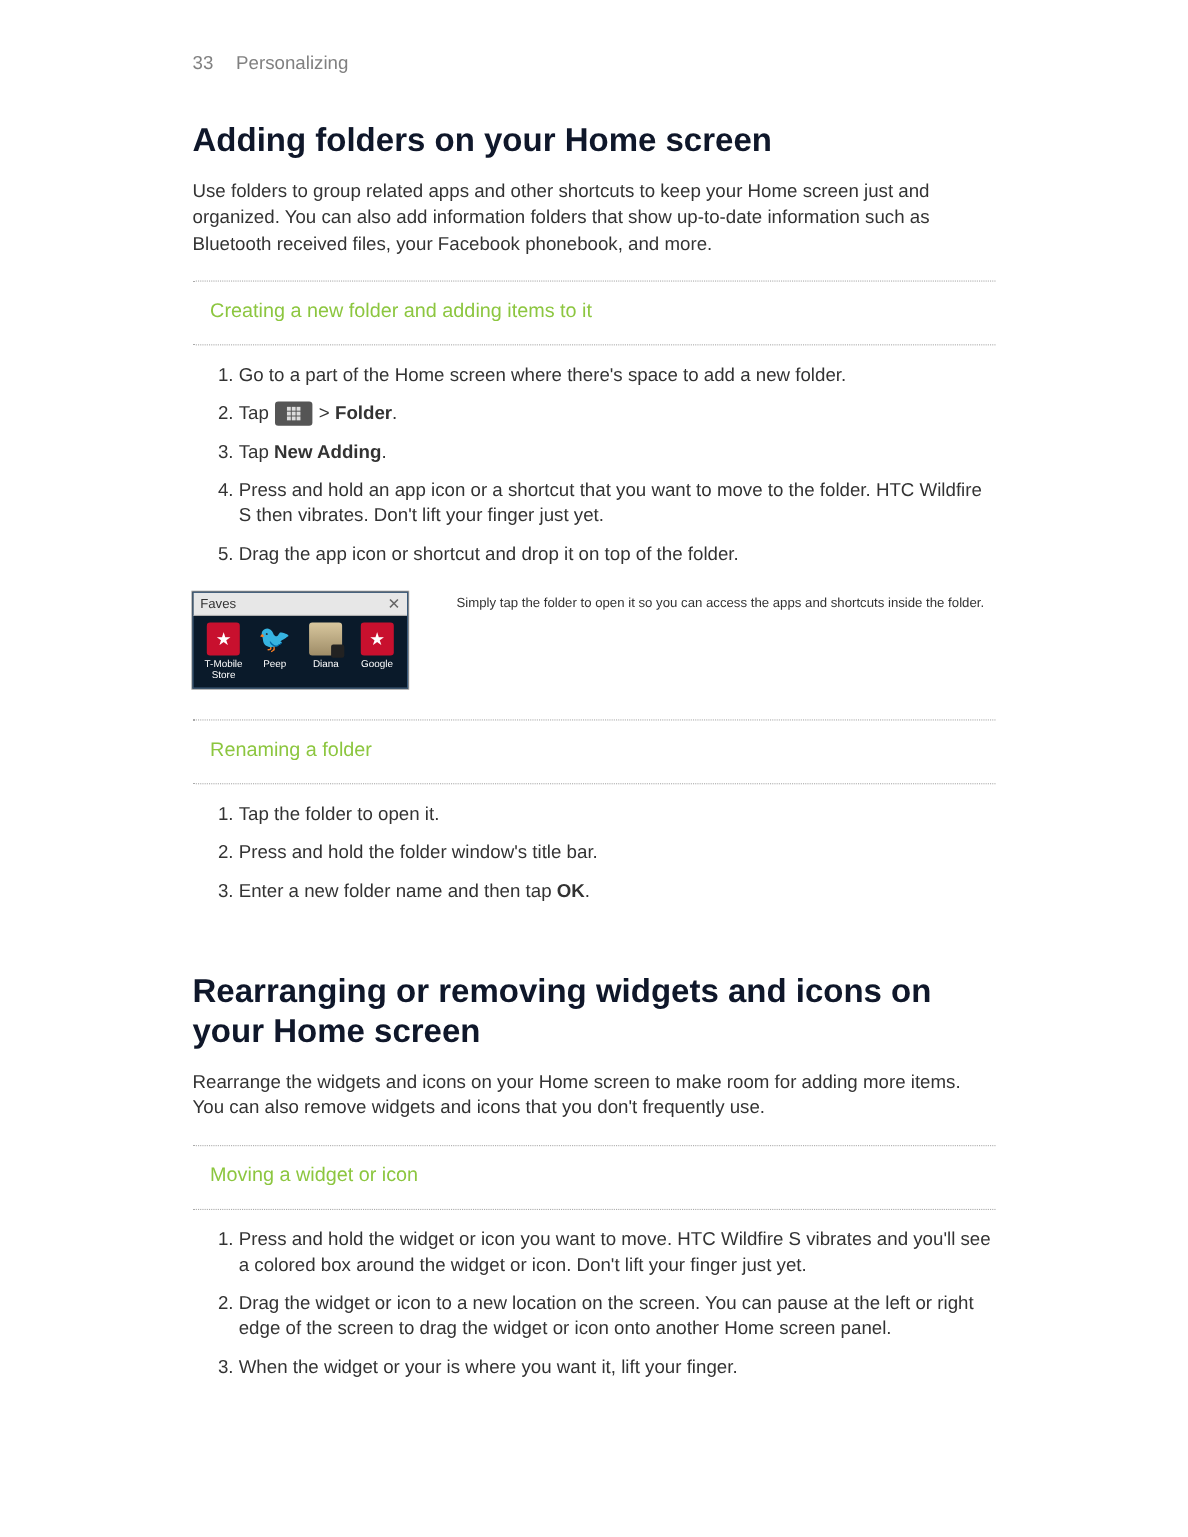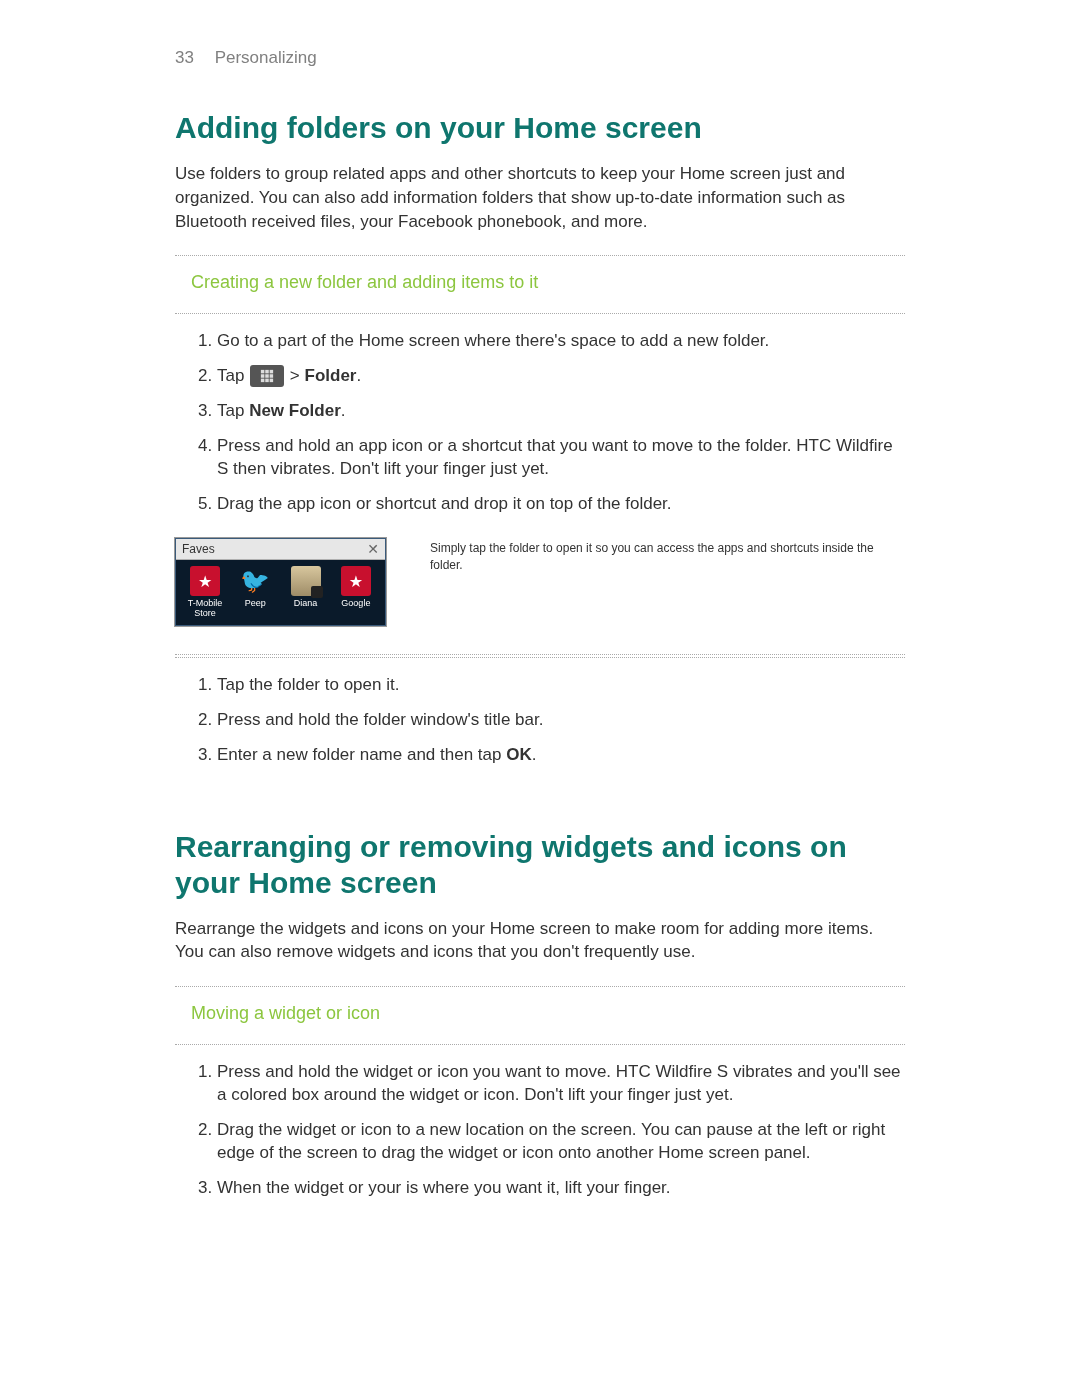--- a/index.html
+++ b/index.html
@@ -21,21 +21,21 @@
     font-size: 17px;
     color: #808080;
     margin-bottom: 42px;
   }
   .header-line .pgnum {
     margin-right: 16px;
   }
   h1.section-title {
     font-size: 30px;
     font-weight: 600;
-    color: #0f766e;
+    color: #0f172a;
     margin: 0 0 16px 0;
     line-height: 1.2;
   }
   p.section-intro {
     font-size: 17px;
     line-height: 1.4;
     margin: 0 0 22px 0;
     color: #333;
   }
   .sub-head {
@@ -78,21 +78,21 @@
     position: relative;
     top: -1px;
   }
   .inline-icon svg { width:14px; height:14px; }
   .side-by-side {
     display: flex;
     gap: 44px;
     margin-bottom: 28px;
   }
   .folder-preview {
-    width: 211px;
+    width: 196px;
     flex-shrink: 0;
   }
   .popup {
     background: #0a1a2a;
     padding: 0;
     border: 1px solid #3a5a7a;
     box-shadow: 0 0 0 1px rgba(0,0,0,.4);
   }
   .popup-title-bar {
     background: #e7e7e7;
@@ -181,21 +181,21 @@
             <rect x="1" y="6" width="4" height="4" fill="#ddd"></rect>
             <rect x="6" y="6" width="4" height="4" fill="#ddd"></rect>
             <rect x="11" y="6" width="4" height="4" fill="#ddd"></rect>
             <rect x="1" y="11" width="4" height="4" fill="#ddd"></rect>
             <rect x="6" y="11" width="4" height="4" fill="#ddd"></rect>
             <rect x="11" y="11" width="4" height="4" fill="#ddd"></rect>
           </svg>
         </span><span> &gt; </span><span class="bold">Folder</span><span>.</span>
     </li>
     <li>
-      <span>Tap </span><span class="bold">New Folder</span><span>.</span>
+      <span>Tap </span><span class="bold">New Adding</span><span>.</span>
     </li>
     <li>Press and hold an app icon or a shortcut that you want to move to the folder. HTC Wildfire S then vibrates. Don't lift your finger just yet.</li>
     <li>Drag the app icon or shortcut and drop it on top of the folder.</li>
   </ol>
 
   <div class="side-by-side">
     <div class="folder-preview">
       <div class="popup">
         <div class="popup-title-bar">
           <span>Faves</span>
@@ -218,20 +218,21 @@
             <div class="app-icon star-icon">★</div>
             <div class="app-label">Google</div>
           </div>
         </div>
       </div>
     </div>
     <div class="side-text">Simply tap the folder to open it so you can access the apps and shortcuts inside the folder.</div>
   </div>
 
   <hr class="sub-rule-top">
+  <div class="sub-head">Renaming a folder</div>
   <hr class="sub-rule-bot">
 
   <ol class="steps">
     <li>Tap the folder to open it.</li>
     <li>Press and hold the folder window's title bar.</li>
     <li>
       <span>Enter a new folder name and then tap </span><span class="bold">OK</span><span>.</span>
     </li>
   </ol>
 

